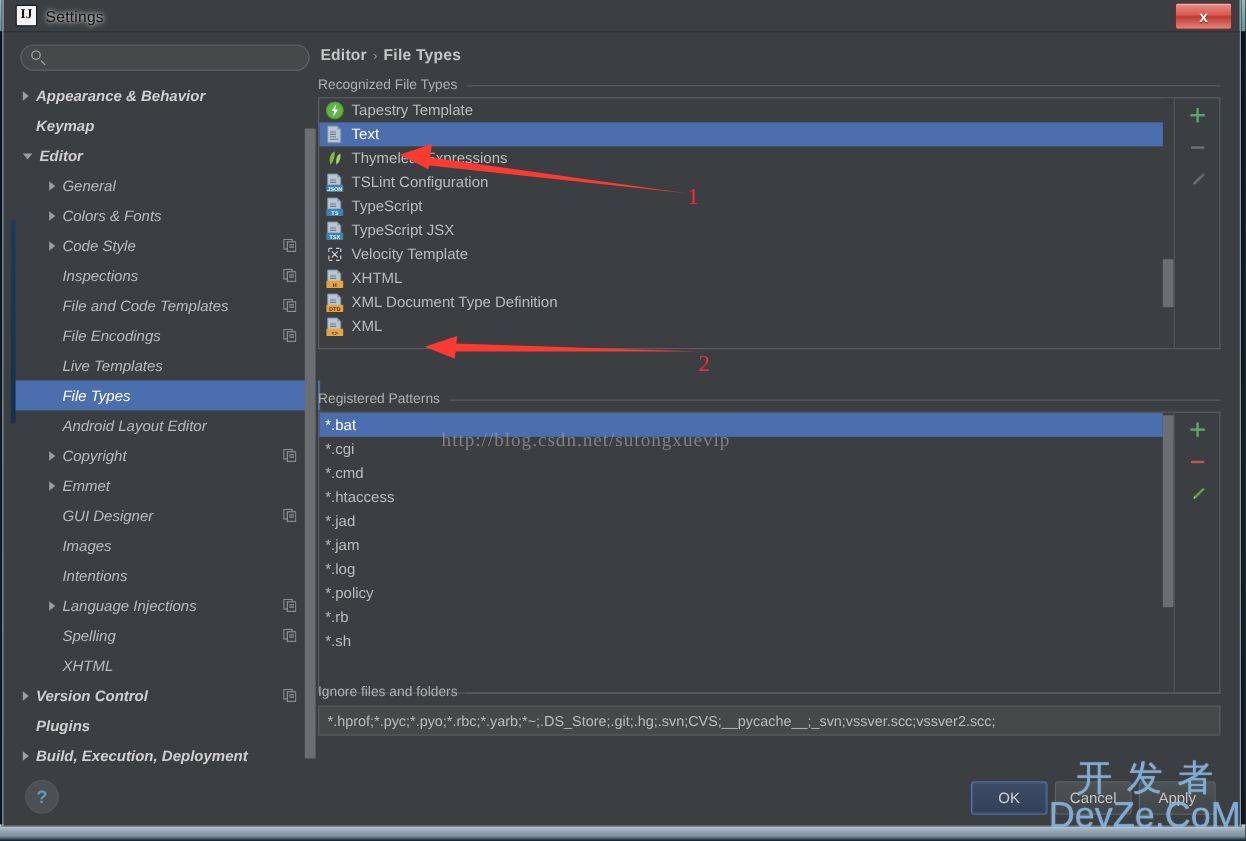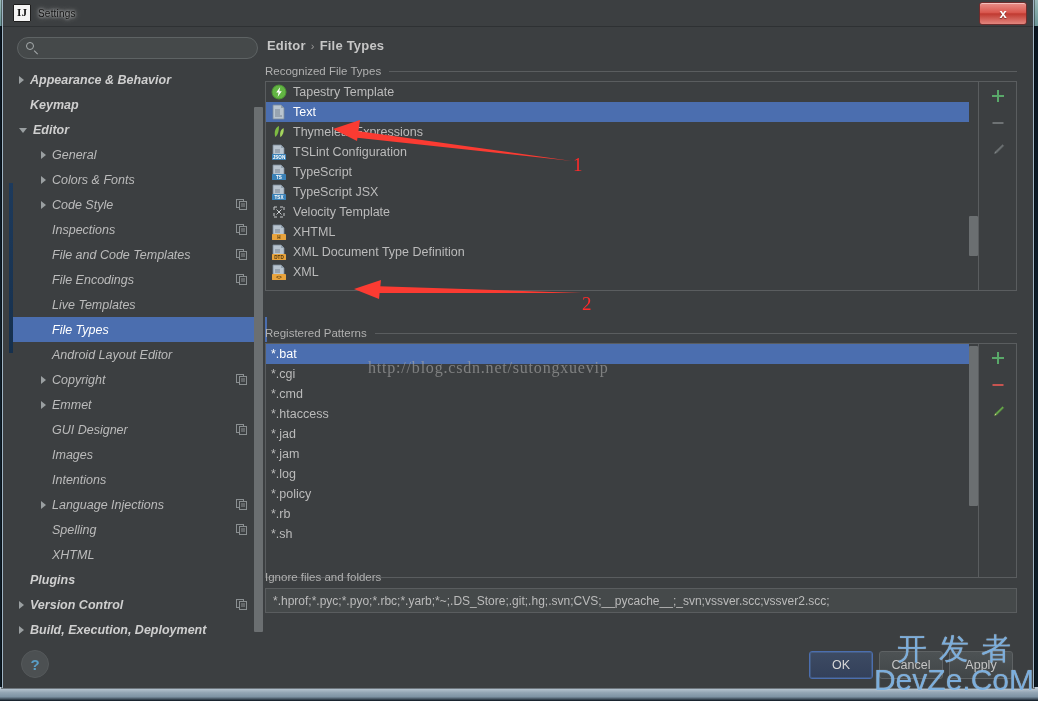--- a/index.html
+++ b/index.html
@@ -69,21 +69,21 @@
     background: #f4f4f4; border: 1px solid #1d1d1d; border-radius: 1px;
     position: relative; flex: none;
   }
   .ij-logo::before {
     content: "IJ"; position: absolute; left: 0; right: 0; top: -1px;
     font-family: "Liberation Serif", serif;
     font-size: 11px; font-weight: bold; color: #111; text-align: center;
     line-height: 16px;
   }
   .win-title {
-    font-size: 10px; color: #111; letter-spacing: 0.2px;
+    font-size: 13px; color: #111; letter-spacing: 0.2px;
     text-shadow: 0 0 3px rgba(255,255,255,0.85), 0 0 6px rgba(255,255,255,0.6);
   }
   .close-btn {
     position: absolute; right: 6px; top: 2px;
     width: 46px; height: 21px;
     border: 1px solid #6f2c2c;
     border-radius: 3px;
     background: linear-gradient(180deg,#e8908a 0%, #d9584f 45%, #c03a31 52%, #e2867e 100%);
     box-shadow: inset 0 1px 0 rgba(255,255,255,0.45);
     display: flex; align-items: center; justify-content: center;
@@ -465,32 +465,32 @@
                   <rect x="3.5" y="2.5" width="7" height="8" fill="#3c3f41" stroke="#8a8f91"></rect>
                   <line x1="5" y1="5" x2="9" y2="5" stroke="#8a8f91"></line>
                   <line x1="5" y1="7" x2="9" y2="7" stroke="#8a8f91"></line>
                 </svg></span>
             </div>
             <div class="tree-row" style="padding-left: 32px;">
               <div class="tree-arrow hidden"></div>
               <span>XHTML</span>
             </div>
             <div class="tree-row bold" style="padding-left: 10px;">
+              <div class="tree-arrow"></div>
+              <span>Version Control</span>
+              <span class="copy-icon"><svg width="11" height="11" viewBox="0 0 11 11">
+                  <rect x="0.5" y="0.5" width="7" height="8" fill="none" stroke="#8a8f91"></rect>
+                  <rect x="3.5" y="2.5" width="7" height="8" fill="#3c3f41" stroke="#8a8f91"></rect>
+                  <line x1="5" y1="5" x2="9" y2="5" stroke="#8a8f91"></line>
+                  <line x1="5" y1="7" x2="9" y2="7" stroke="#8a8f91"></line>
+                </svg></span>
+            </div>
+            <div class="tree-row bold" style="padding-left: 10px;">
               <div class="tree-arrow hidden"></div>
               <span>Plugins</span>
-            </div>
-            <div class="tree-row bold" style="padding-left: 10px;">
-              <div class="tree-arrow"></div>
-              <span>Version Control</span>
-              <span class="copy-icon"><svg width="11" height="11" viewBox="0 0 11 11">
-                  <rect x="0.5" y="0.5" width="7" height="8" fill="none" stroke="#8a8f91"></rect>
-                  <rect x="3.5" y="2.5" width="7" height="8" fill="#3c3f41" stroke="#8a8f91"></rect>
-                  <line x1="5" y1="5" x2="9" y2="5" stroke="#8a8f91"></line>
-                  <line x1="5" y1="7" x2="9" y2="7" stroke="#8a8f91"></line>
-                </svg></span>
             </div>
             <div class="tree-row bold" style="padding-left: 10px;">
               <div class="tree-arrow"></div>
               <span>Build, Execution, Deployment</span>
             </div>
           </div>
         <div class="side-scroll-track">
           <div class="side-scroll-thumb"></div>
         </div>
         <div class="side-left-edge"></div>

